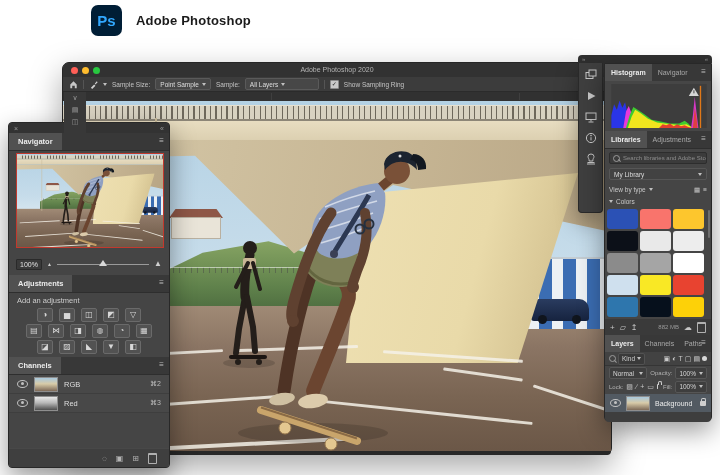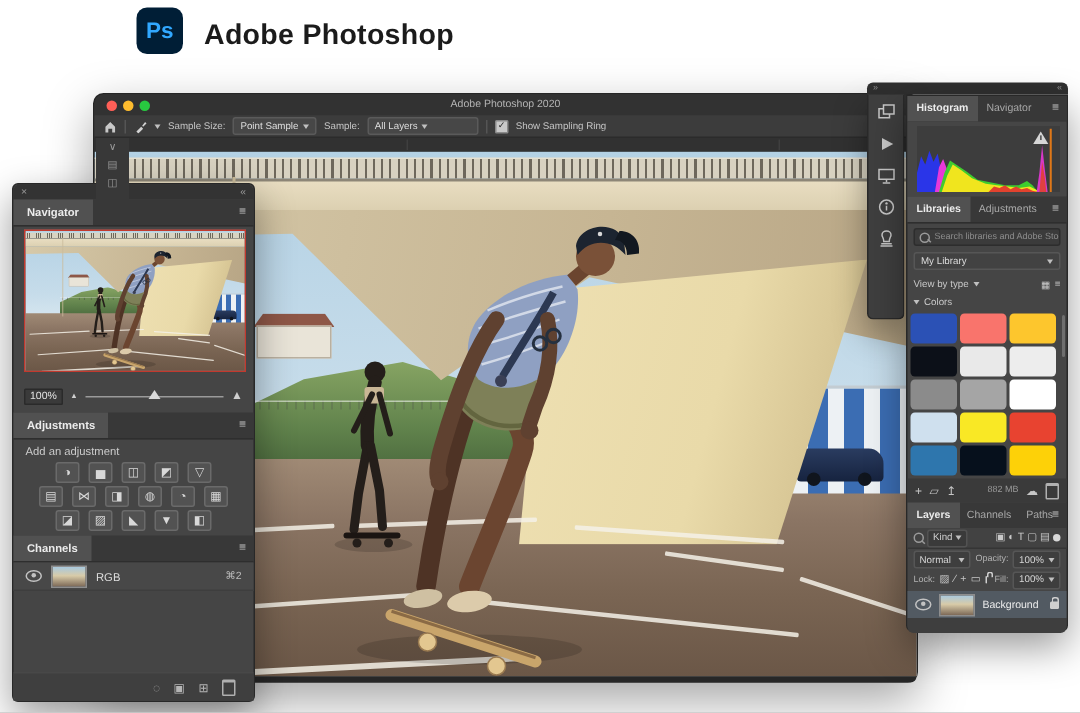--- a/index.html
+++ b/index.html
@@ -2,21 +2,21 @@
 <html><head>
 <meta charset="utf-8">
 <style>
   html,body{margin:0;padding:0;background:#fff;}
   .stage{position:relative;width:720px;height:475px;background:#fff;overflow:hidden;
          font-family:"Liberation Sans","DejaVu Sans",sans-serif;-webkit-font-smoothing:antialiased;}
   .abs{position:absolute;}
   
   .ps-badge{left:91px;top:5px;width:31px;height:31px;background:#001e36;border-radius:7px;
             color:#31a8ff;font-weight:bold;font-size:15px;display:flex;align-items:center;justify-content:center;}
-  .brand-title{left:136px;top:13px;font-size:19px;font-weight:bold;color:#1b1b1b;letter-spacing:.2px;}
+  .brand-title{left:136px;top:13px;font-size:13px;font-weight:bold;color:#1b1b1b;letter-spacing:.2px;}
   
   .win{left:62px;top:62px;width:550px;height:393px;background:#3c3c3c;border-radius:7px;
        box-shadow:0 12px 32px rgba(0,0,0,.35);border:1px solid #262626;box-sizing:border-box;}
   .titlebar{left:0;top:0;right:0;height:14px;background:#323232;border-radius:6px 6px 0 0;}
   .tl{width:7px;height:7px;border-radius:50%;top:3.5px;}
   .tl.r{left:8px;background:#ff5f57;} .tl.y{left:19px;background:#febc2e;} .tl.g{left:30px;background:#28c840;}
   .win-title{left:0;right:0;top:3px;text-align:center;font-size:7px;color:#b4b4b4;}
   .optbar{left:0;top:14px;right:0;height:15px;background:#3c3c3c;border-bottom:1px solid #2b2b2b;
           display:flex;align-items:center;gap:5px;padding:0 6px;box-sizing:border-box;}
   .optbar .lbl{font-size:6.5px;color:#c4c4c4;white-space:nowrap;}
@@ -399,20 +399,26 @@
     <div class="ptabs" style="position:absolute;left:0;top:234px;width:100%;">
       <span class="ptab on">Channels</span>
       <span class="pmenu">≡</span>
     </div>
     <div class="chrow" style="top:252px;">
       <span class="eye"></span>
       <span class="thumb mini-rgb" style="width:22px;height:13px;"></span>
       <span class="chname">RGB</span>
       <span class="chkey">⌘2</span>
     </div>
+    <div class="chrow" style="top:271px;">
+      <span class="eye"></span>
+      <span class="thumb mini-gray1" style="width:22px;height:13px;"></span>
+      <span class="chname">Red</span>
+      <span class="chkey">⌘3</span>
+    </div>
     <div class="chrow" style="top:309px;margin-top:16px;">
       <span class="eye"></span>
       <span class="thumb mini-gray3" style="width:22px;height:13px;"></span>
       <span class="chname">Blue</span>
       <span class="chkey">⌘5</span>
     </div>
     <div class="chfoot">
       <span>◌</span>
       <span>▣</span>
       <span>⊞</span>

